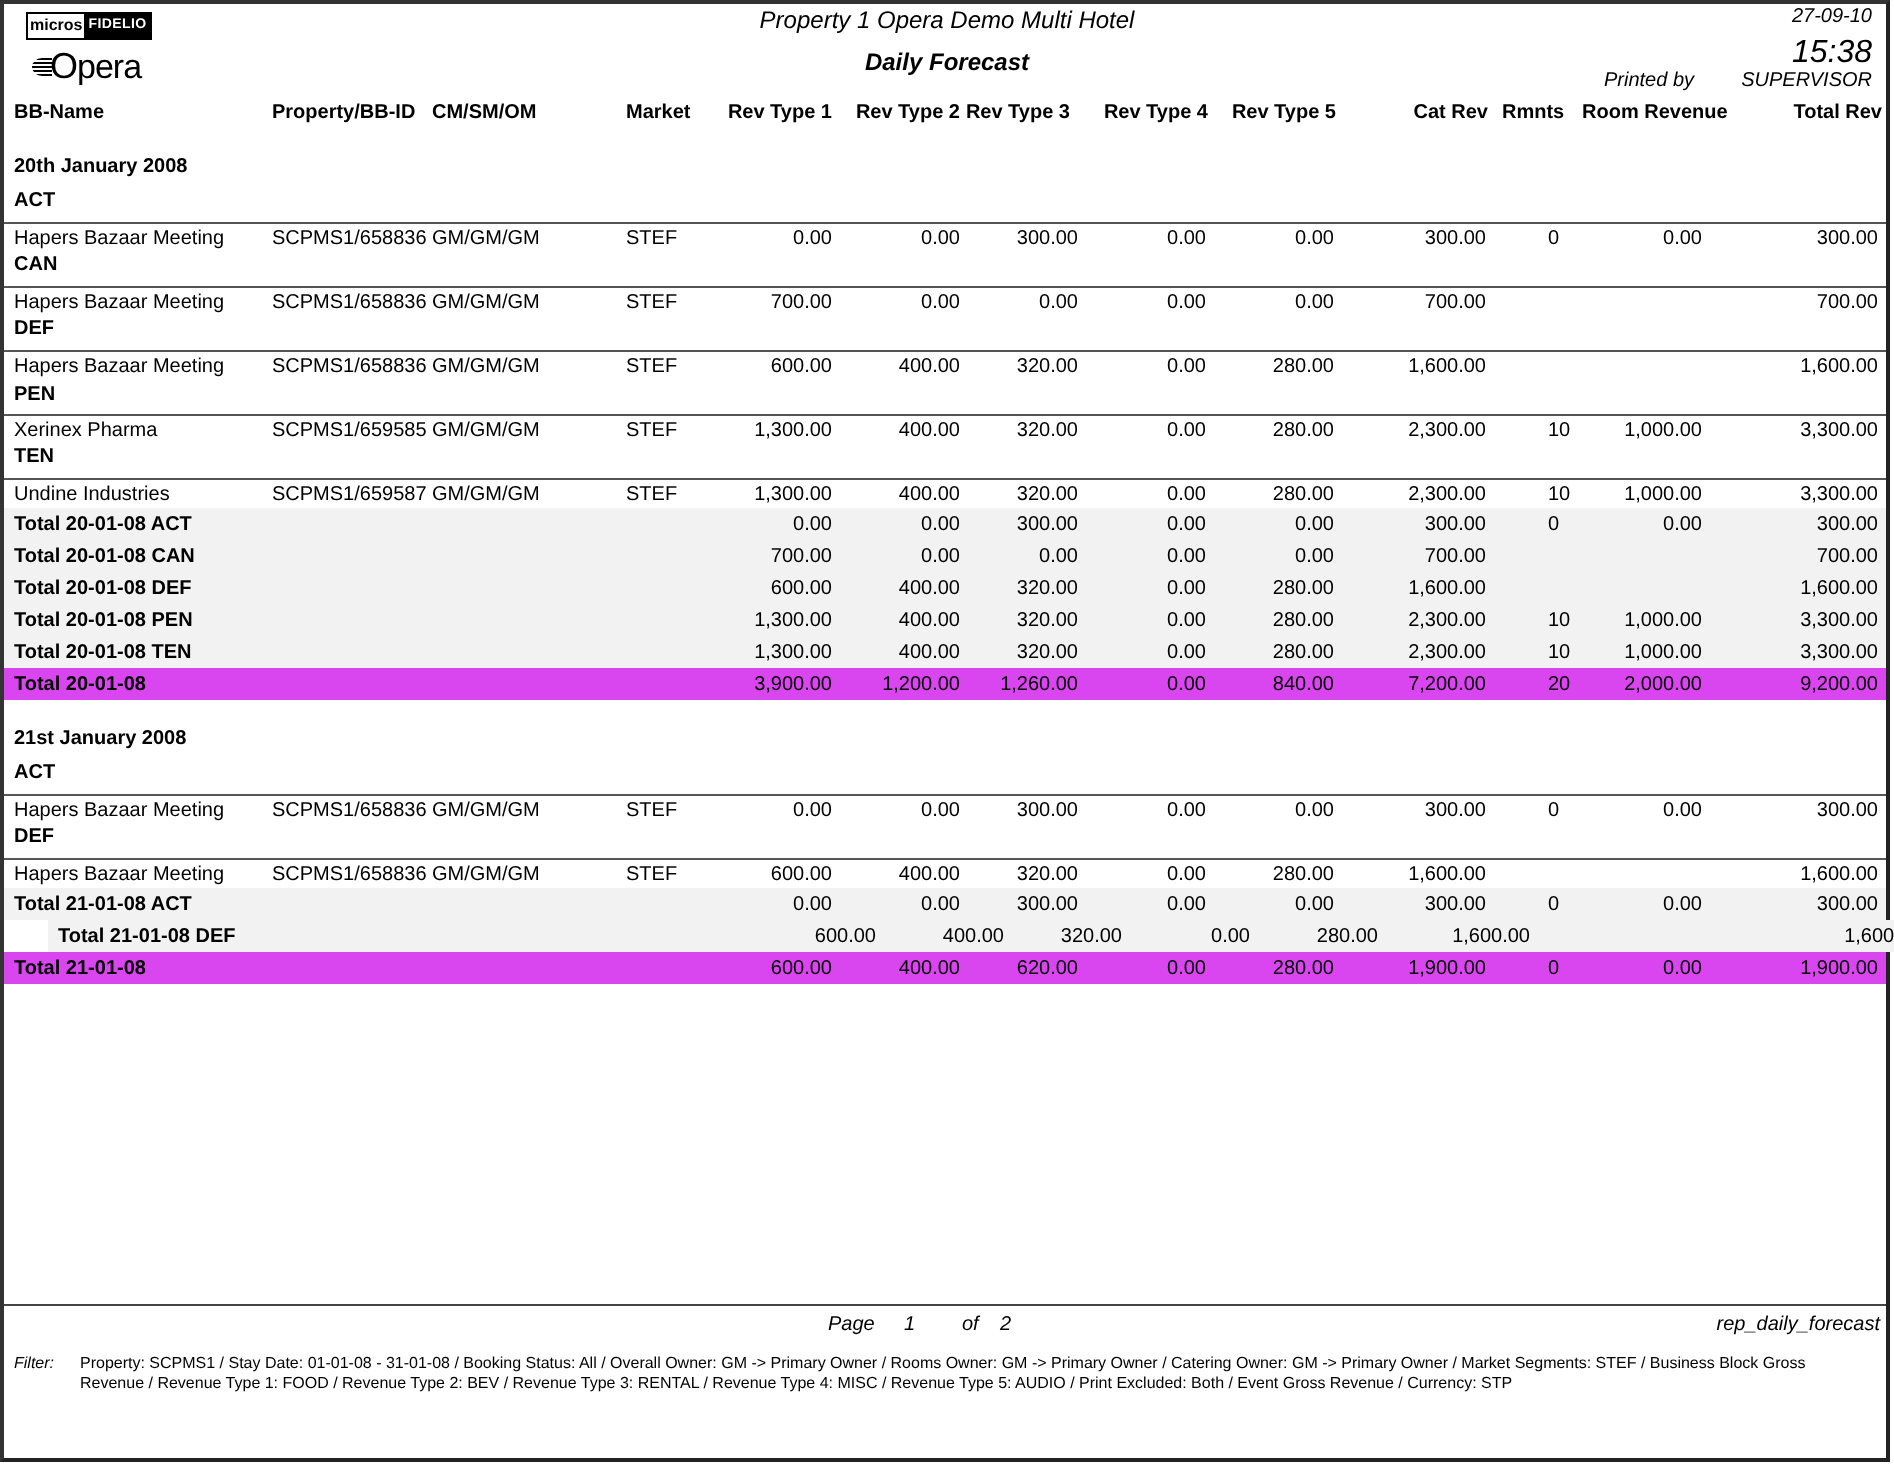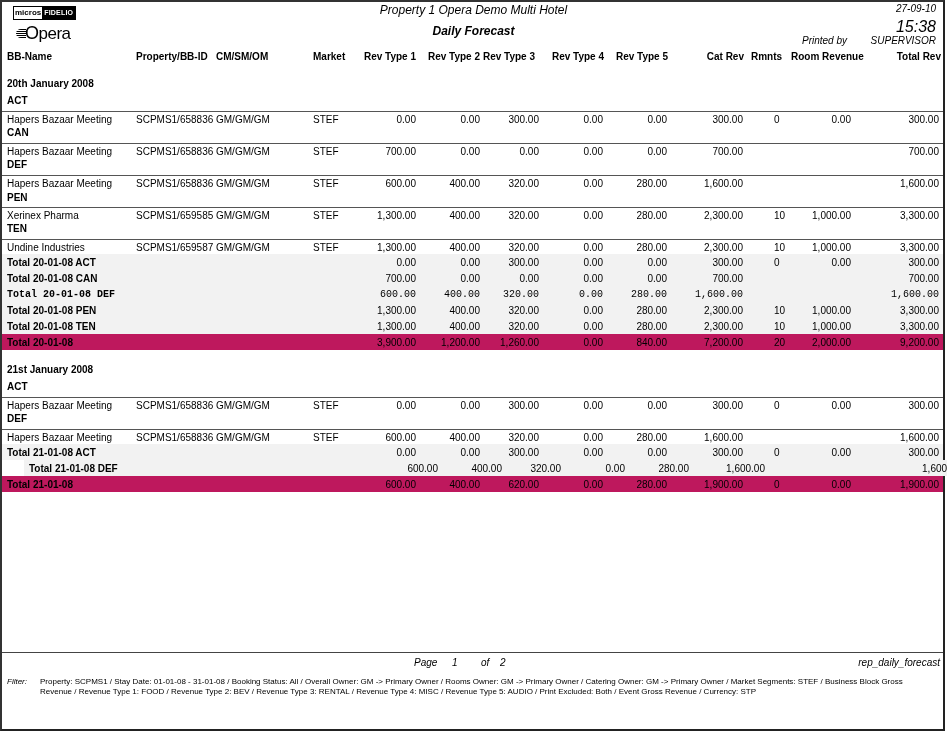--- a/index.html
+++ b/index.html
@@ -21,21 +21,21 @@
   .time { position: absolute; right: 11px; top: 18px; font-size: 16px; font-style: italic; }
   .printed-by { position: absolute; left: 802px; top: 35px; font-size: 10px; font-style: italic; }
   .printed-user { position: absolute; right: 11px; top: 35px; font-size: 10px; font-style: italic; }
 
   .hdr { position: absolute; top: 51px; font-size: 10px; font-weight: bold; white-space: nowrap; }
 
   .row { position: absolute; left: 2px; width: 941px; height: 16px; font-size: 10px; }
   .row span { position: absolute; top: 2px; white-space: nowrap; }
   .row.detail { border-top: 1px solid #555; }
   .row.sub { background: #f2f2f2; }
-  .row.grand { background: #be185d; }
+  .row.grand { background: #d946ef; }
   .row.sub span, .row.grand span { top: 3px; }
   .lbl { position: absolute; left: 7px; font-size: 10px; font-weight: bold; white-space: nowrap; }
 
   .c0 { left: 5px; } .c1 { left: 134px; } .c2 { left: 214px; } .c3 { left: 311px; }
   .c4 { right: 527px; } .c5 { right: 463px; } .c6 { right: 404px; } .c7 { right: 340px; }
   .c8 { right: 276px; } .c9 { right: 200px; } .c10 { left: 772px; } .c11 { right: 92px; } .c12 { right: 4px; }
   .bold { font-weight: bold; }
 
   .footer-line { position: absolute; left: 2px; width: 941px; top: 652px; border-top: 1px solid #444; }
   .page-lbl { position: absolute; left: 414px; top: 657px; font-size: 10px; font-style: italic; }
@@ -182,21 +182,21 @@
       <span class="c4">700.00</span>
       <span class="c5">0.00</span>
       <span class="c6">0.00</span>
       <span class="c7">0.00</span>
       <span class="c8">0.00</span>
       <span class="c9">700.00</span>
       <span class="c10"></span>
       <span class="c11"></span>
       <span class="c12">700.00</span>
     </div>
-    <div class="row sub" style="top: 286px; font-family: Liberation Mono, monospace;">
+    <div class="row sub" style="top: 286px;">
       <span class="c0 bold">Total 20-01-08 DEF</span>
       <span class="c4">600.00</span>
       <span class="c5">400.00</span>
       <span class="c6">320.00</span>
       <span class="c7">0.00</span>
       <span class="c8">280.00</span>
       <span class="c9">1,600.00</span>
       <span class="c10"></span>
       <span class="c11"></span>
       <span class="c12">1,600.00</span>

